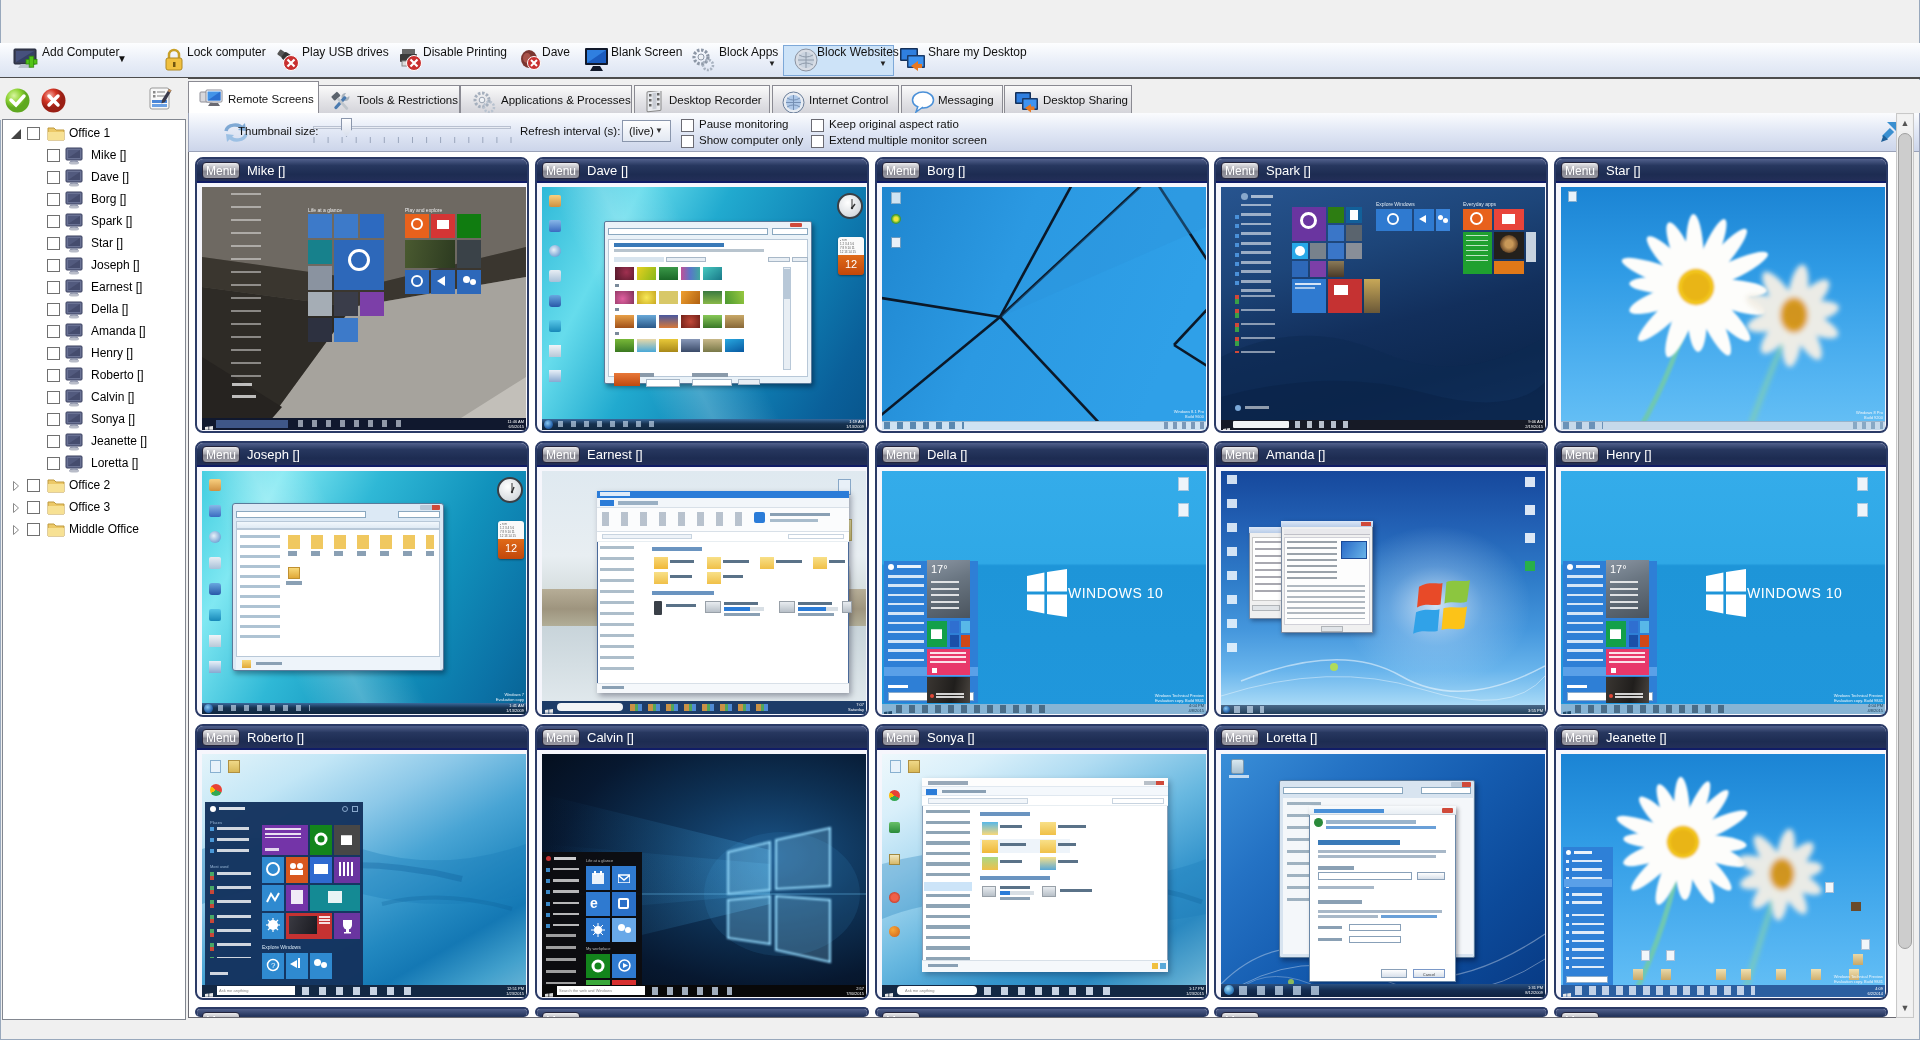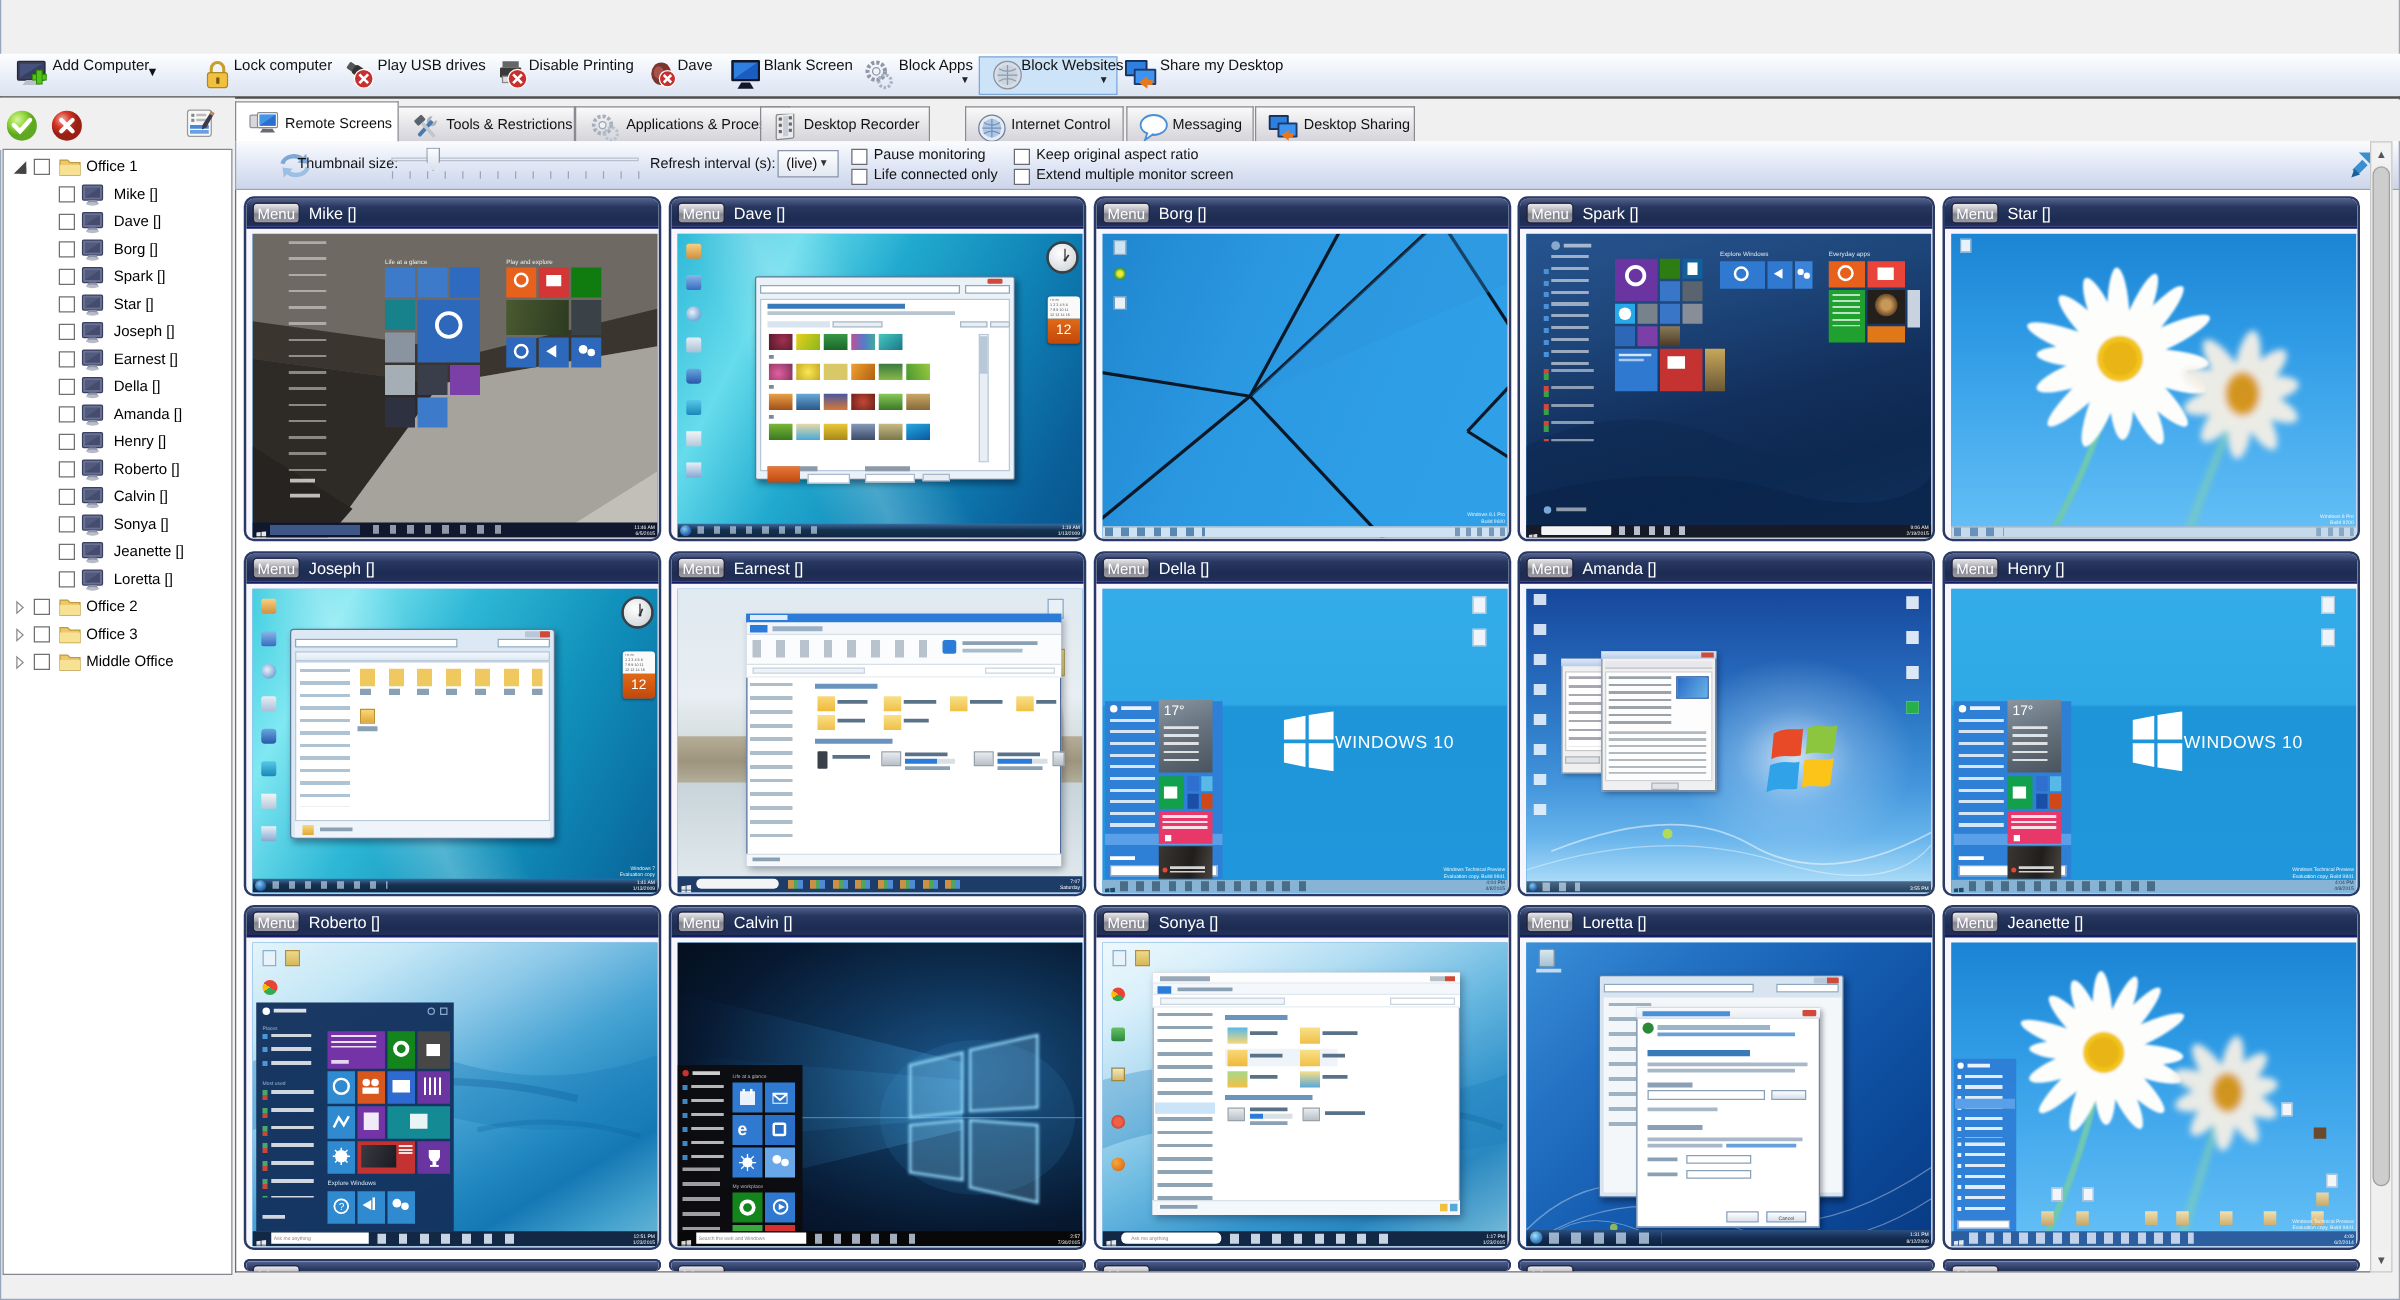--- a/index.html
+++ b/index.html
@@ -399,21 +399,21 @@
       <span style="left:38px">Tools &amp; Restrictions</span>
     </div>
     <div class="tab" style="left:272px;width:172px">
       <svg class="abs" style="left:11px;top:5px" width="24" height="23" viewBox="0 0 24 23">
           <circle cx="10" cy="9" r="7" fill="none" stroke="#a5afbd" stroke-width="3" stroke-dasharray="2.5 1.6"></circle>
           <circle cx="10" cy="9" r="2.8" fill="#eef1f5" stroke="#9aa4b2"></circle>
           <circle cx="17" cy="16" r="5" fill="none" stroke="#b8c2cf" stroke-width="2.5" stroke-dasharray="2 1.4"></circle>
         </svg>
       <span style="left:40px">Applications &amp; Processes</span>
     </div>
-    <div class="tab" style="left:420px;width:136px">
+    <div class="tab" style="left:446px;width:136px">
       <svg class="abs" style="left:10px;top:5px" width="20" height="23" viewBox="0 0 20 23">
           <rect x="2" y="1" width="14" height="20" rx="1" fill="#e8eaee" stroke="#888" transform="skewY(-6)"></rect>
           <rect x="4" y="3" width="2.5" height="2.5" fill="#666"></rect>
           <rect x="4" y="8" width="2.5" height="2.5" fill="#666"></rect>
           <rect x="4" y="13" width="2.5" height="2.5" fill="#666"></rect>
           <rect x="12" y="2" width="2.5" height="2.5" fill="#666"></rect>
           <rect x="12" y="7" width="2.5" height="2.5" fill="#666"></rect>
           <rect x="12" y="12" width="2.5" height="2.5" fill="#666"></rect>
           <rect x="7.5" y="3" width="4" height="16" fill="#c8ccd4" transform="skewY(-6)"></rect>
         </svg>
@@ -473,21 +473,21 @@
           <line x1="183.9" y1="2" x2="183.9" y2="8"></line>
           <line x1="198.0" y1="2" x2="198.0" y2="8"></line>
         </g>
       </svg>
     <span class="abs" style="left:331px;top:12px">Refresh interval (s):</span>
     <div class="abs" style="left:433px;top:7px;width:49px;height:22px;background:linear-gradient(#fefefe,#e2e8f2);border:1px solid #8a96ac;font-size:11.5px;padding:4px 0 0 6px">(live)</div>
     <span class="abs" style="left:466px;top:13px;font-size:8px;color:#333">▼</span>
     <div class="chk" style="left:492px;top:6px"></div>
       <span class="abs" style="left:510px;top:5px">Pause monitoring</span>
     <div class="chk" style="left:492px;top:22px"></div>
-      <span class="abs" style="left:510px;top:21px">Life connected only</span>
+      <span class="abs" style="left:510px;top:21px">Show computer only</span>
     <div class="chk" style="left:622px;top:6px"></div>
       <span class="abs" style="left:640px;top:5px">Keep original aspect ratio</span>
     <div class="chk" style="left:622px;top:22px"></div>
       <span class="abs" style="left:640px;top:21px">Extend multiple monitor screen</span>
     <svg class="abs" style="left:1688px;top:6px" width="26" height="26" viewBox="0 0 26 26">
         <path d="M7 19 L15 11" stroke="#3a8fd0" stroke-width="6"></path>
         <path d="M10 3 h13 v13 Z" fill="#3a8fd0"></path>
         <path d="M4 23 l7 -2.5 l-4.5 -4.5 Z" fill="#1e5f98"></path>
       </svg>
   </div>

